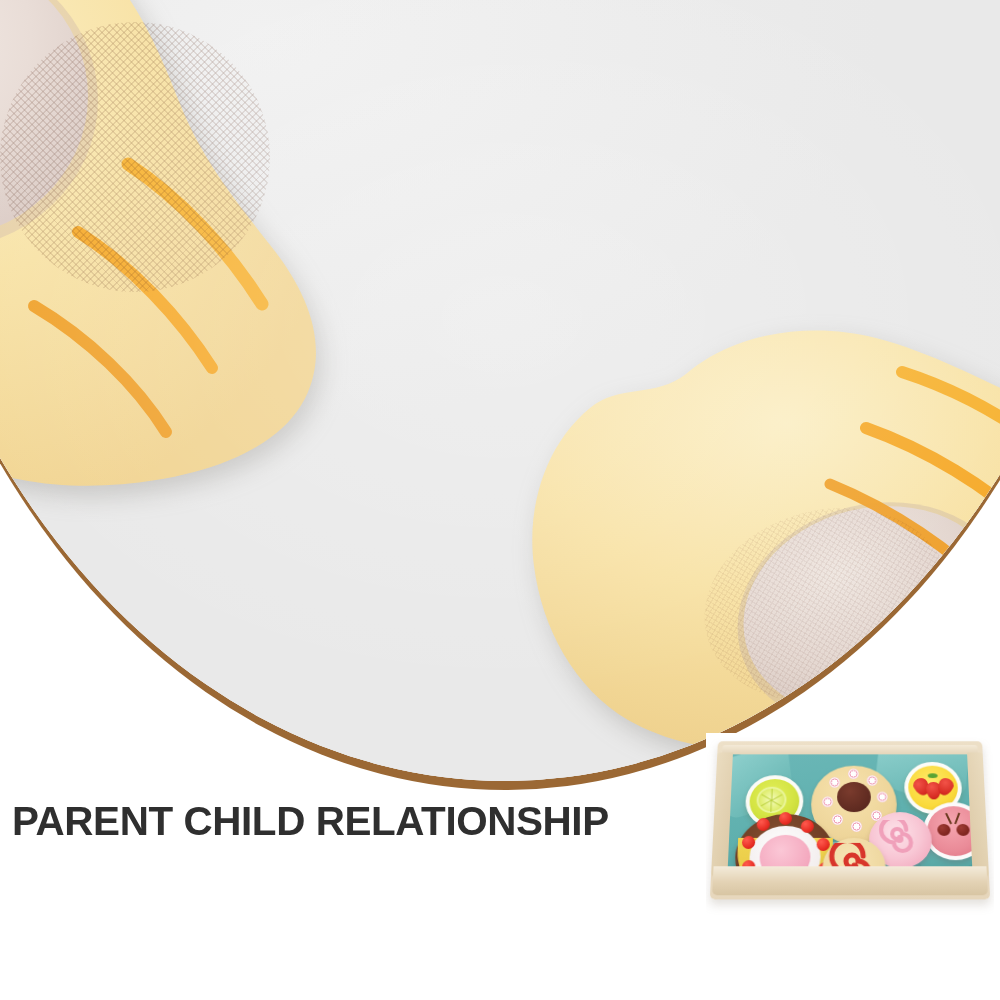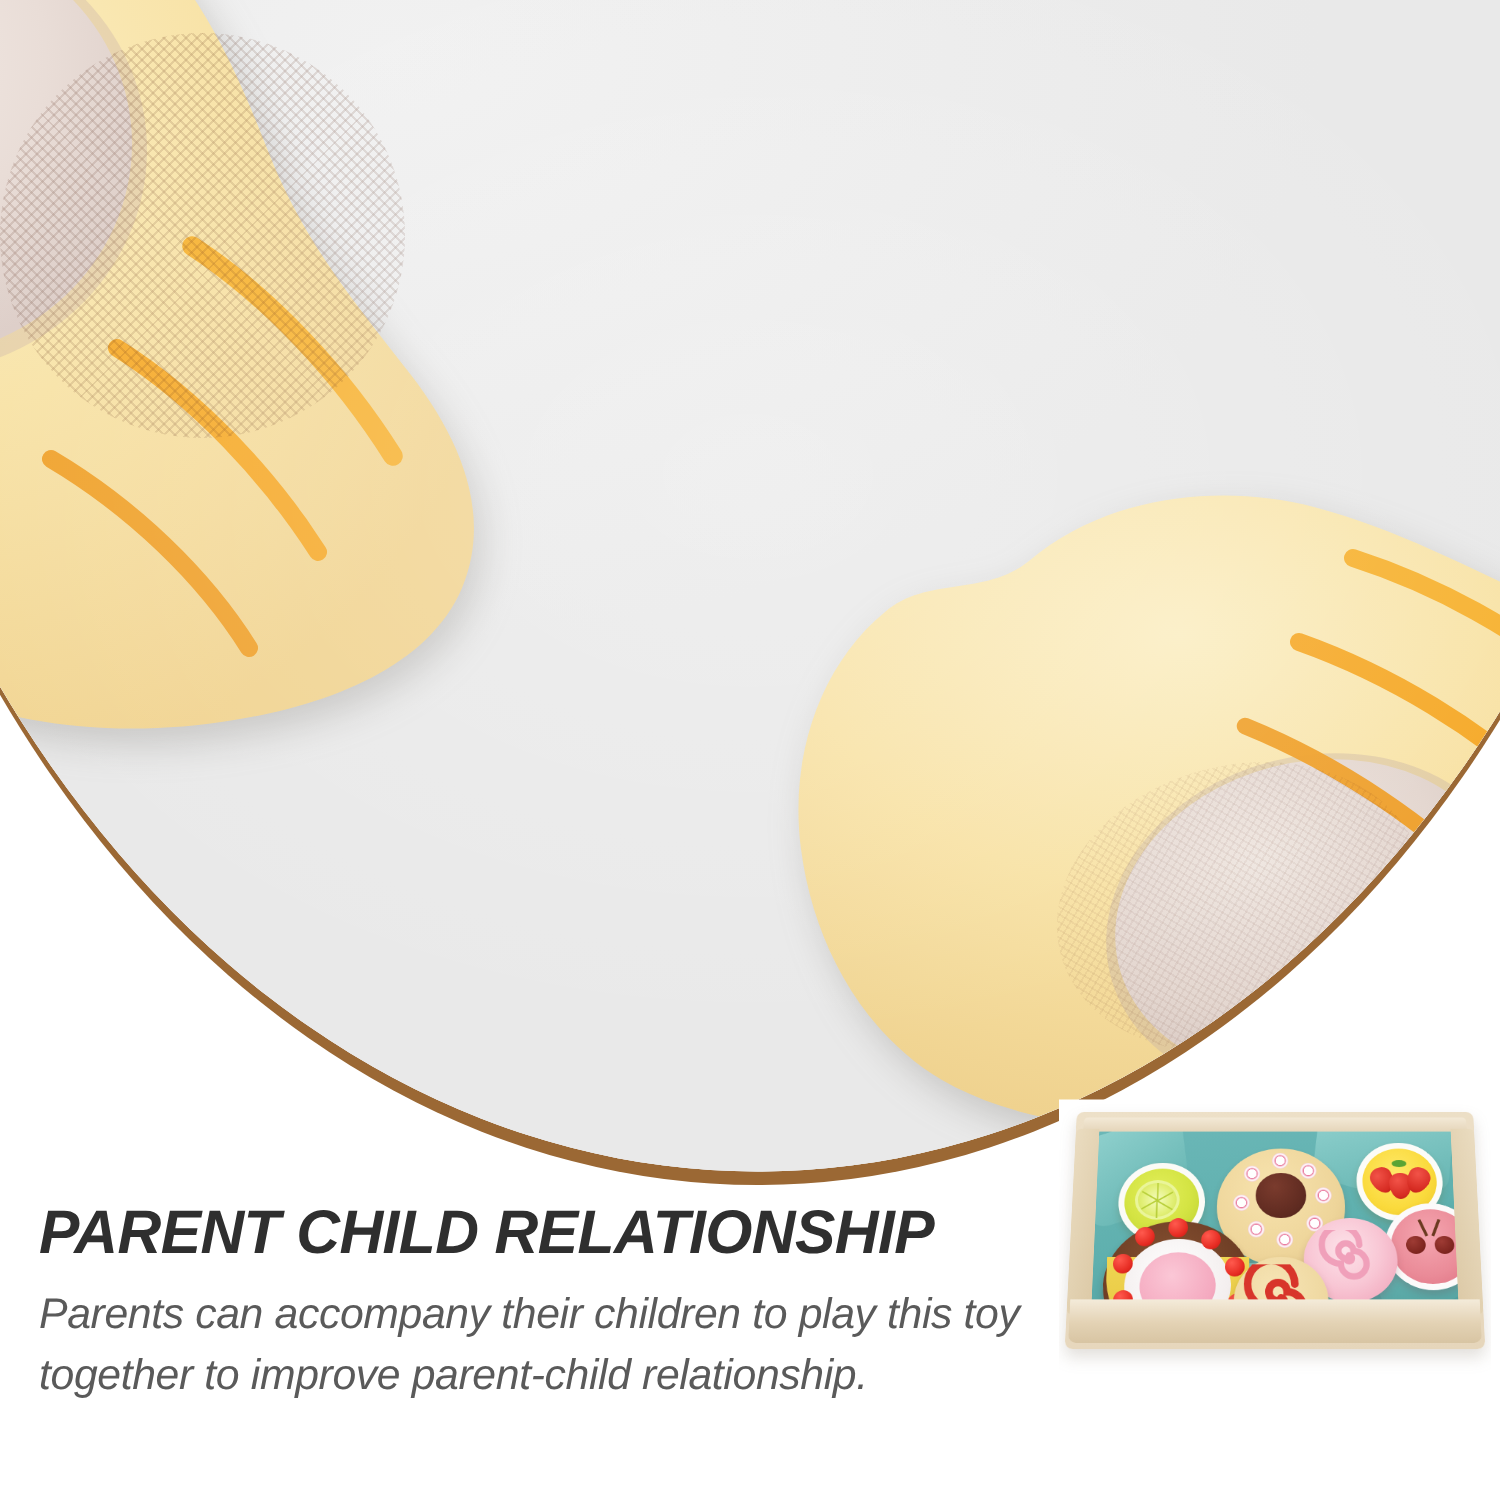--- a/index.html
+++ b/index.html
@@ -83,24 +83,23 @@
     background-image:
       repeating-linear-gradient(45deg, rgba(176,150,140,.16) 0px, rgba(176,150,140,.16) 1.2px, rgba(255,255,255,0) 1.2px, rgba(255,255,255,0) 4.4px),
       repeating-linear-gradient(-45deg, rgba(176,150,140,.16) 0px, rgba(176,150,140,.16) 1.2px, rgba(255,255,255,0) 1.2px, rgba(255,255,255,0) 4.4px);
     transform: rotate(-14deg);
     opacity: .7;
   }
 
   
   .text-block {
     position: absolute;
-    left: 26px;
+    left: 12px;
     top: 800px;
     width: 680px;
-    font-style: italic;
   }
   .headline {
     font-family: "Liberation Sans", sans-serif;
     font-weight: bold;
     font-size: 41px;
     letter-spacing: -0.4px;
     color: #2f2f2f;
     line-height: 1.06;
     white-space: nowrap;
     transform: scaleX(.985);
@@ -386,21 +385,20 @@
         </div>
         <div class="yolk-weave yolk-weave-2"></div>
 
         <div class="photo-vignette"></div>
       </div>
     </div>
   </div>
 
   <div class="text-block">
     <div class="headline">PARENT CHILD RELATIONSHIP</div>
-    <div class="subcopy">Parents can accompany their children to play this toy together to improve parent-child relationship.</div>
   </div>
 
   <div class="product-inset">
     <div class="box-wrap">
 
       <div class="box-outer">
         <div class="box-rim-top"></div>
 
         <div class="box-interior">
           <div class="tissue t1"></div>

